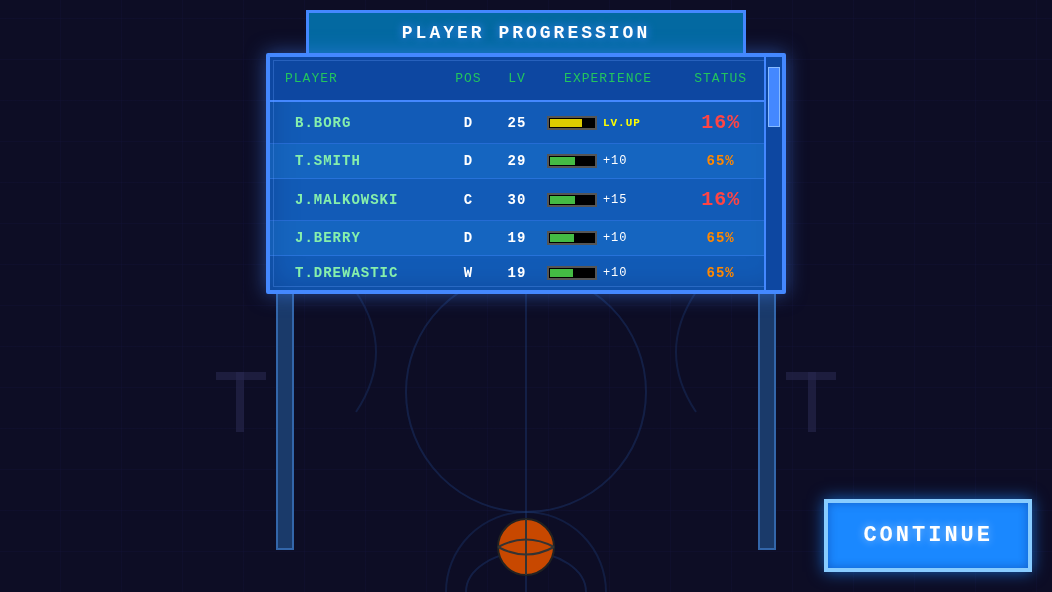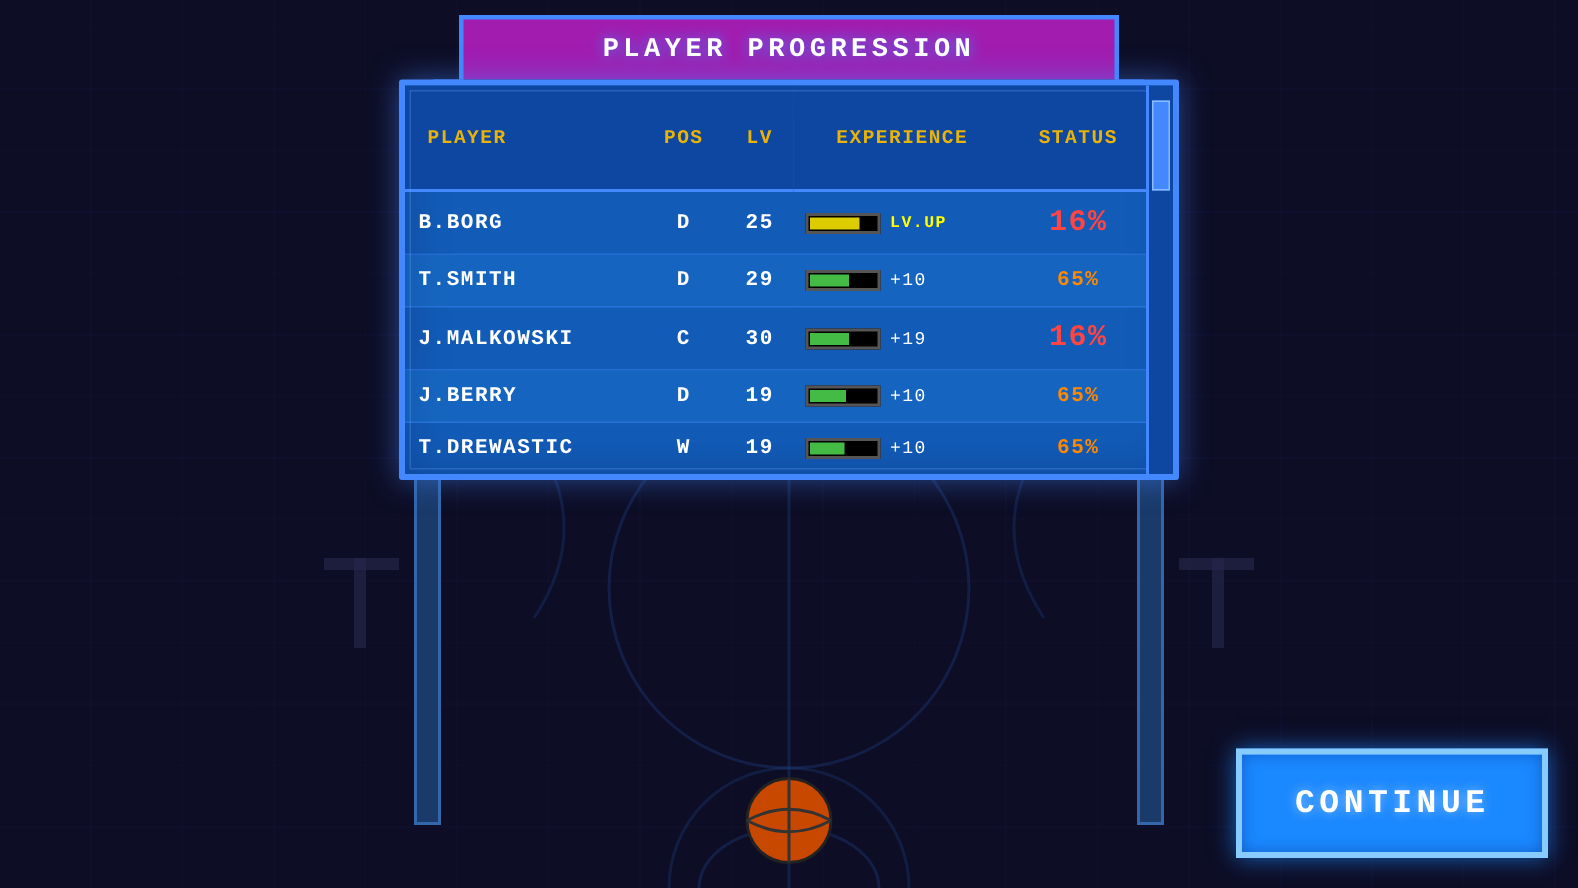--- a/index.html
+++ b/index.html
@@ -61,21 +61,21 @@
     .panel-container {
       position: absolute;
       top: 10px;
       left: 50%;
       transform: translateX(-50%);
       width: 520px;
     }
 
     
     .title-bar {
-      background: #a21caf;
+      background: #0369a1;
       border: 3px solid #4488ff;
       border-bottom: none;
       text-align: center;
       padding: 10px 20px;
       margin: 0 40px;
       position: relative;
     }
 
     .title-bar::before,
     .title-bar::after {
@@ -149,25 +149,25 @@
       width: 100%;
       border-collapse: collapse;
     }
 
     
     thead tr {
       background: #0d47a1;
     }
 
     thead th {
-      color: #eab308;
+      color: #22c55e;
       font-size: 13px;
-      font-weight: bold;
+      font-weight: normal;
       letter-spacing: 1px;
-      padding: 27px 8px;
+      padding: 14px 8px;
       text-align: center;
       border-bottom: 2px solid #4488ff;
     }
 
     thead th:first-child {
       text-align: left;
       padding-left: 15px;
     }
 
     
@@ -191,22 +191,22 @@
       color: #fff;
       font-size: 14px;
       font-weight: bold;
       letter-spacing: 1px;
       padding: 9px 8px;
       text-align: center;
     }
 
     tbody td:first-child {
       text-align: left;
-      padding-left: 9px;
-      color: #ffffff;
+      padding-left: 25px;
+      color: #86efac;
     }
 
     
     .exp-bar-container {
       display: flex;
       align-items: center;
       gap: 6px;
     }
 
     .exp-bar {
@@ -371,21 +371,21 @@
             </tr>
             <tr>
               <td>J.MALKOWSKI</td>
               <td>C</td>
               <td>30</td>
               <td style="text-align: left;">
                 <div class="exp-bar-container">
                   <div class="exp-bar">
                     <div class="exp-bar-fill exp-fill-green" style="width: 55%;"></div>
                   </div>
-                  <span class="exp-label">+19</span>
+                  <span class="exp-label">+15</span>
                 </div>
               </td>
               <td class="status-red">16%</td>
             </tr>
             <tr>
               <td>J.BERRY</td>
               <td>D</td>
               <td>19</td>
               <td style="text-align: left;">
                 <div class="exp-bar-container">

